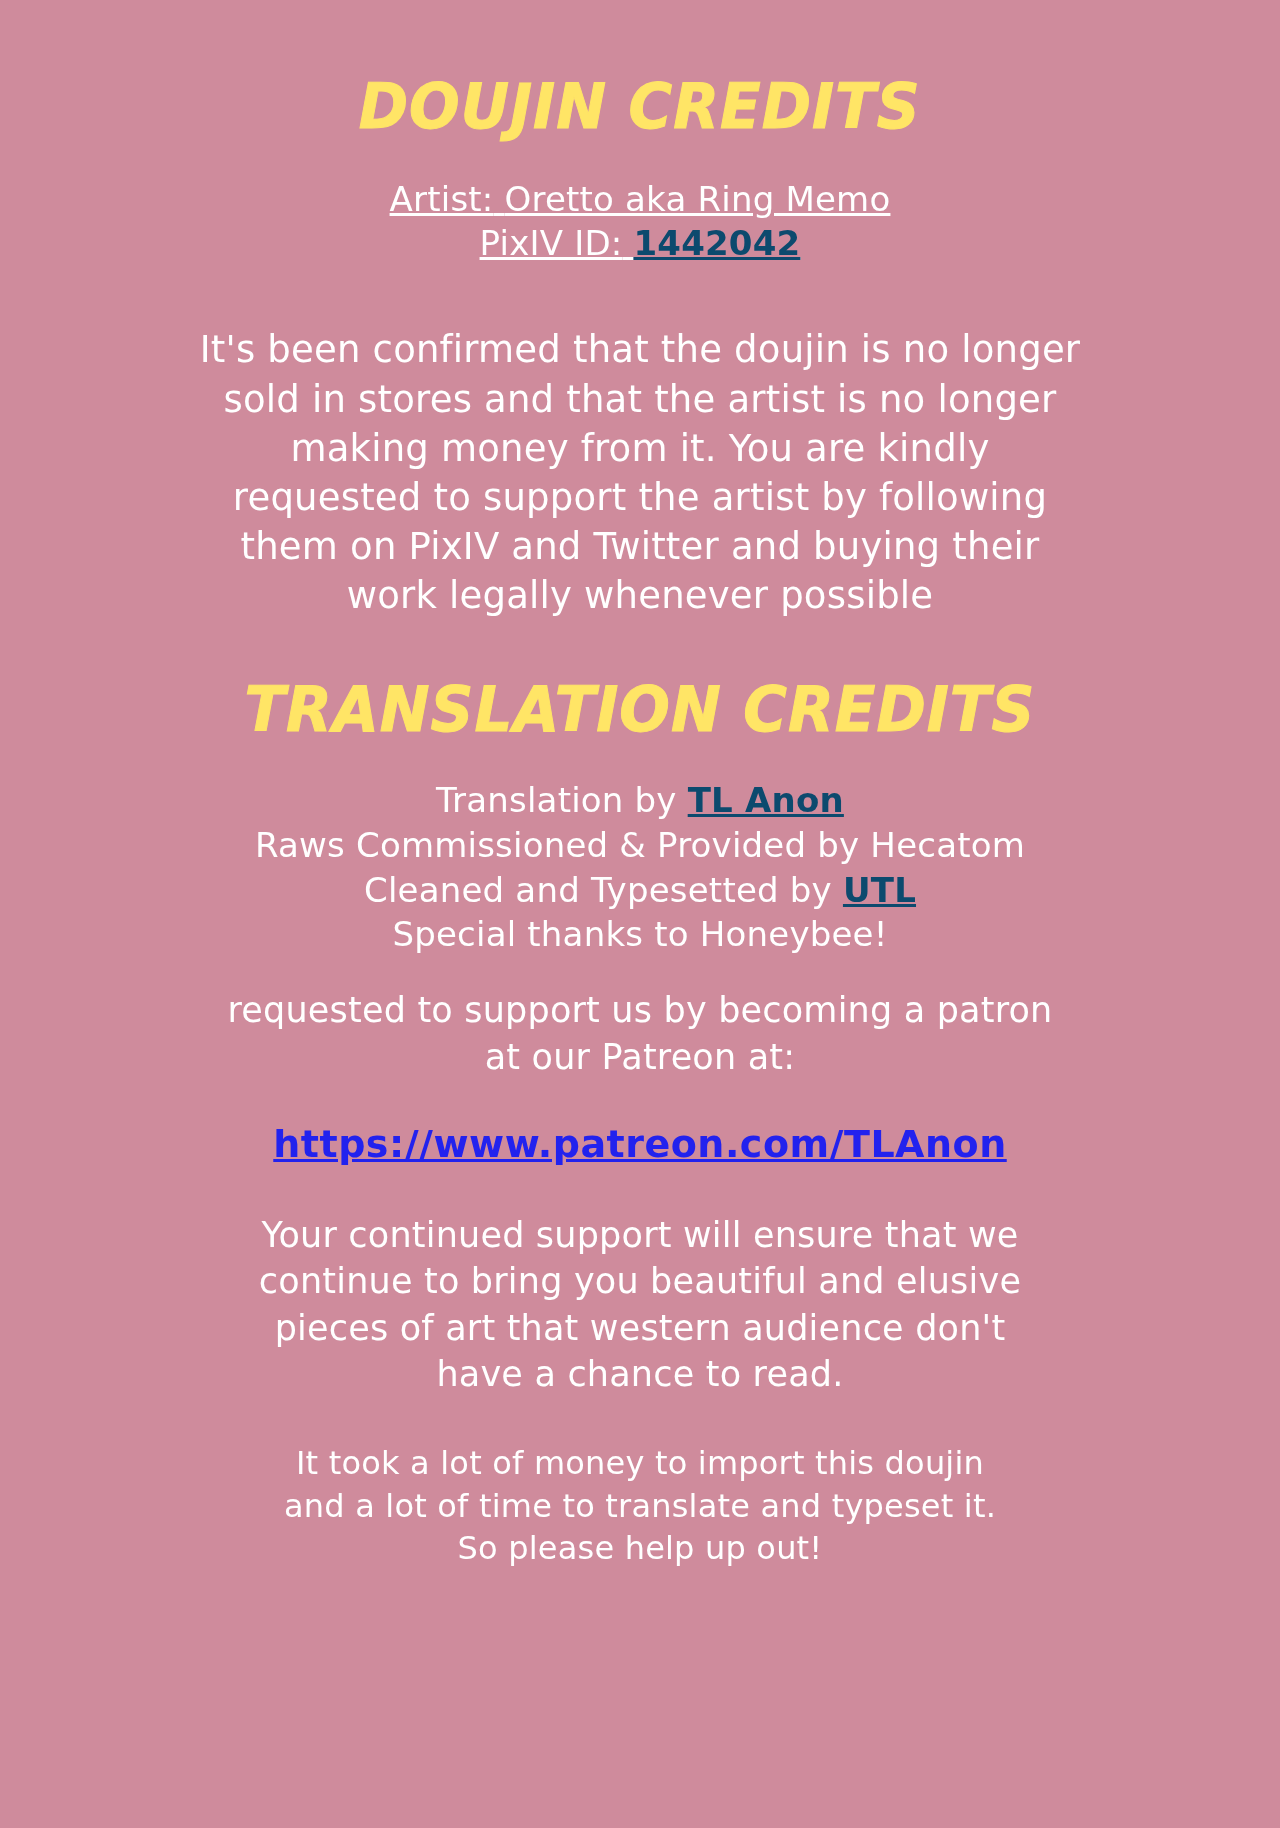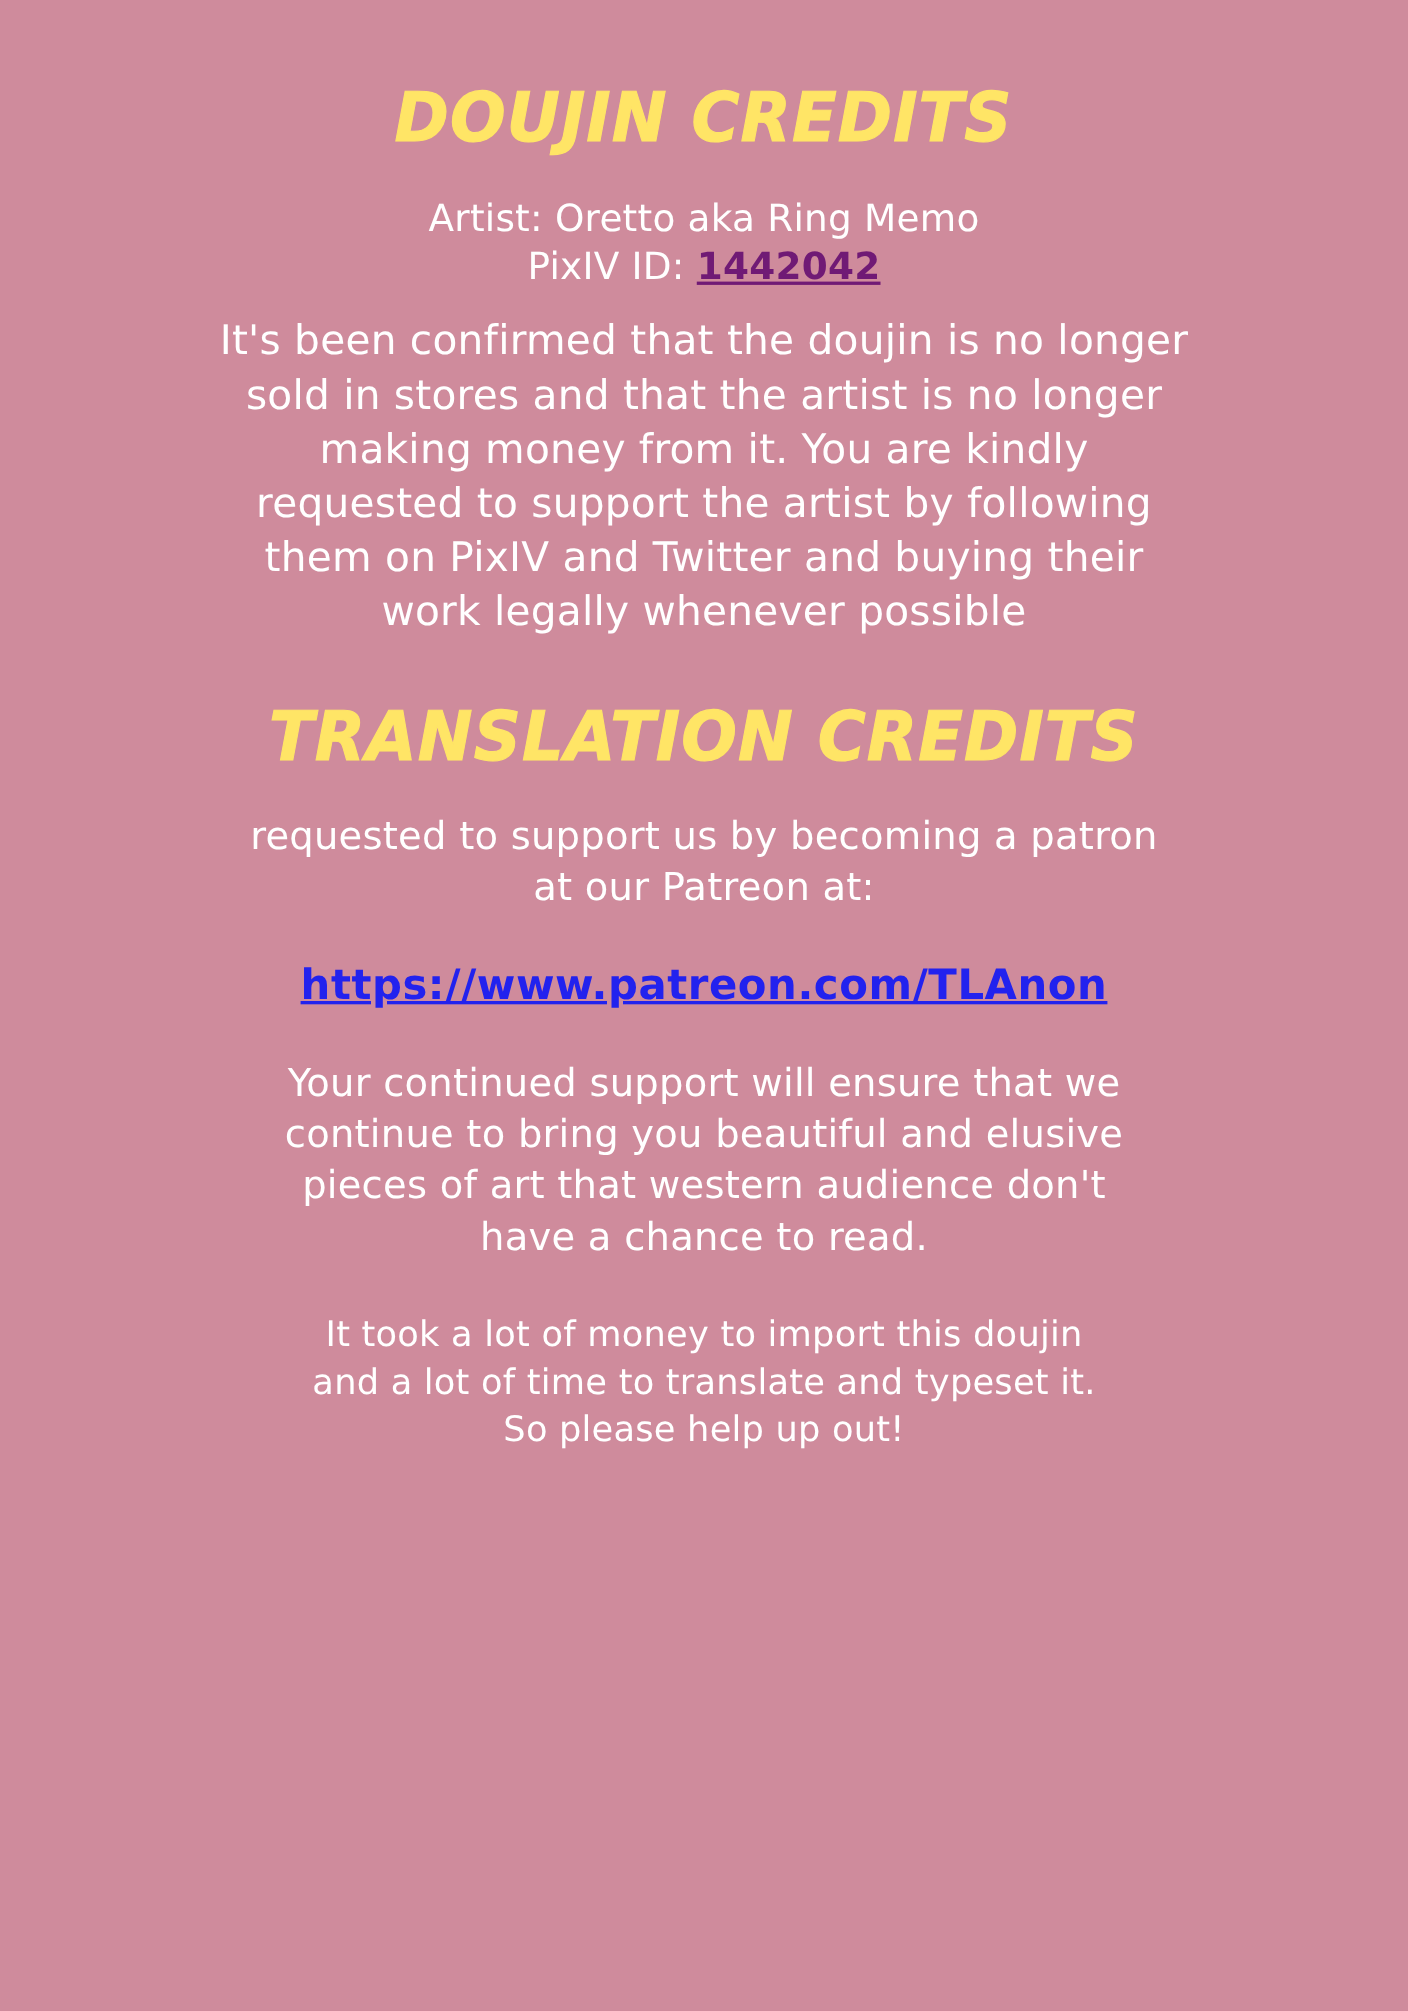--- a/index.html
+++ b/index.html
@@ -47,21 +47,22 @@
   .block {
     color: #ffffff;
     font-size: 34px;
     line-height: 1.30;
     text-align: center;
     font-weight: 500;
     letter-spacing: 0.2px;
     max-width: 960px;
   }
   .artist-block {
-    margin-bottom: 20px;
+    margin-bottom: 60px;
+    text-decoration: underline;
   }
   .artist-block .line {
     white-space: nowrap;
   }
   .intro-block {
     font-size: 37px;
     line-height: 1.33;
     max-width: 930px;
   }
   .credit-lines {
@@ -83,21 +84,21 @@
     line-height: 1.33;
     max-width: 880px;
     margin-bottom: 44px;
   }
   .closing-block {
     font-size: 32px;
     line-height: 1.33;
     max-width: 900px;
   }
   a.link, .link {
-    color: #701a75;
+    color: #0c4a6e;
     text-decoration: underline;
     font-weight: 600;
   }
   .url-link {
     color: #2222ee;
     text-decoration: underline;
     font-weight: 600;
     font-size: 38px;
     letter-spacing: 0.5px;
     text-align: right;
@@ -128,20 +129,30 @@
     <span class="line">It's been confirmed that the doujin is no longer</span>
     <span class="line">sold in stores and that the artist is no longer</span>
     <span class="line">making money from it. You are kindly</span>
     <span class="line">requested to support the artist by following</span>
     <span class="line">them on PixIV and Twitter and buying their</span>
     <span class="line">work legally whenever possible</span>
   </div>
 
   <h1 class="heading" id="translation-heading">TRANSLATION CREDITS</h1>
 
+  <div class="block credit-lines">
+    <span class="line">
+      <span>Translation by </span><a class="link" href="#">TL Anon</a>
+    </span>
+    <span class="line">Raws Commissioned &amp; Provided by Hecatom</span>
+    <span class="line">
+      <span>Cleaned and Typesetted by </span><a class="link" href="#">UTL</a>
+    </span>
+    <span class="line">Special thanks to Honeybee!</span>
+  </div>
 
   <div class="block patron-block">
     <span class="line">requested to support us by becoming a patron</span>
     <span class="line">at our Patreon at:</span>
   </div>
 
   <div class="block url-line">
     <a class="url-link" href="#">https://www.patreon.com/TLAnon</a>
   </div>
 

